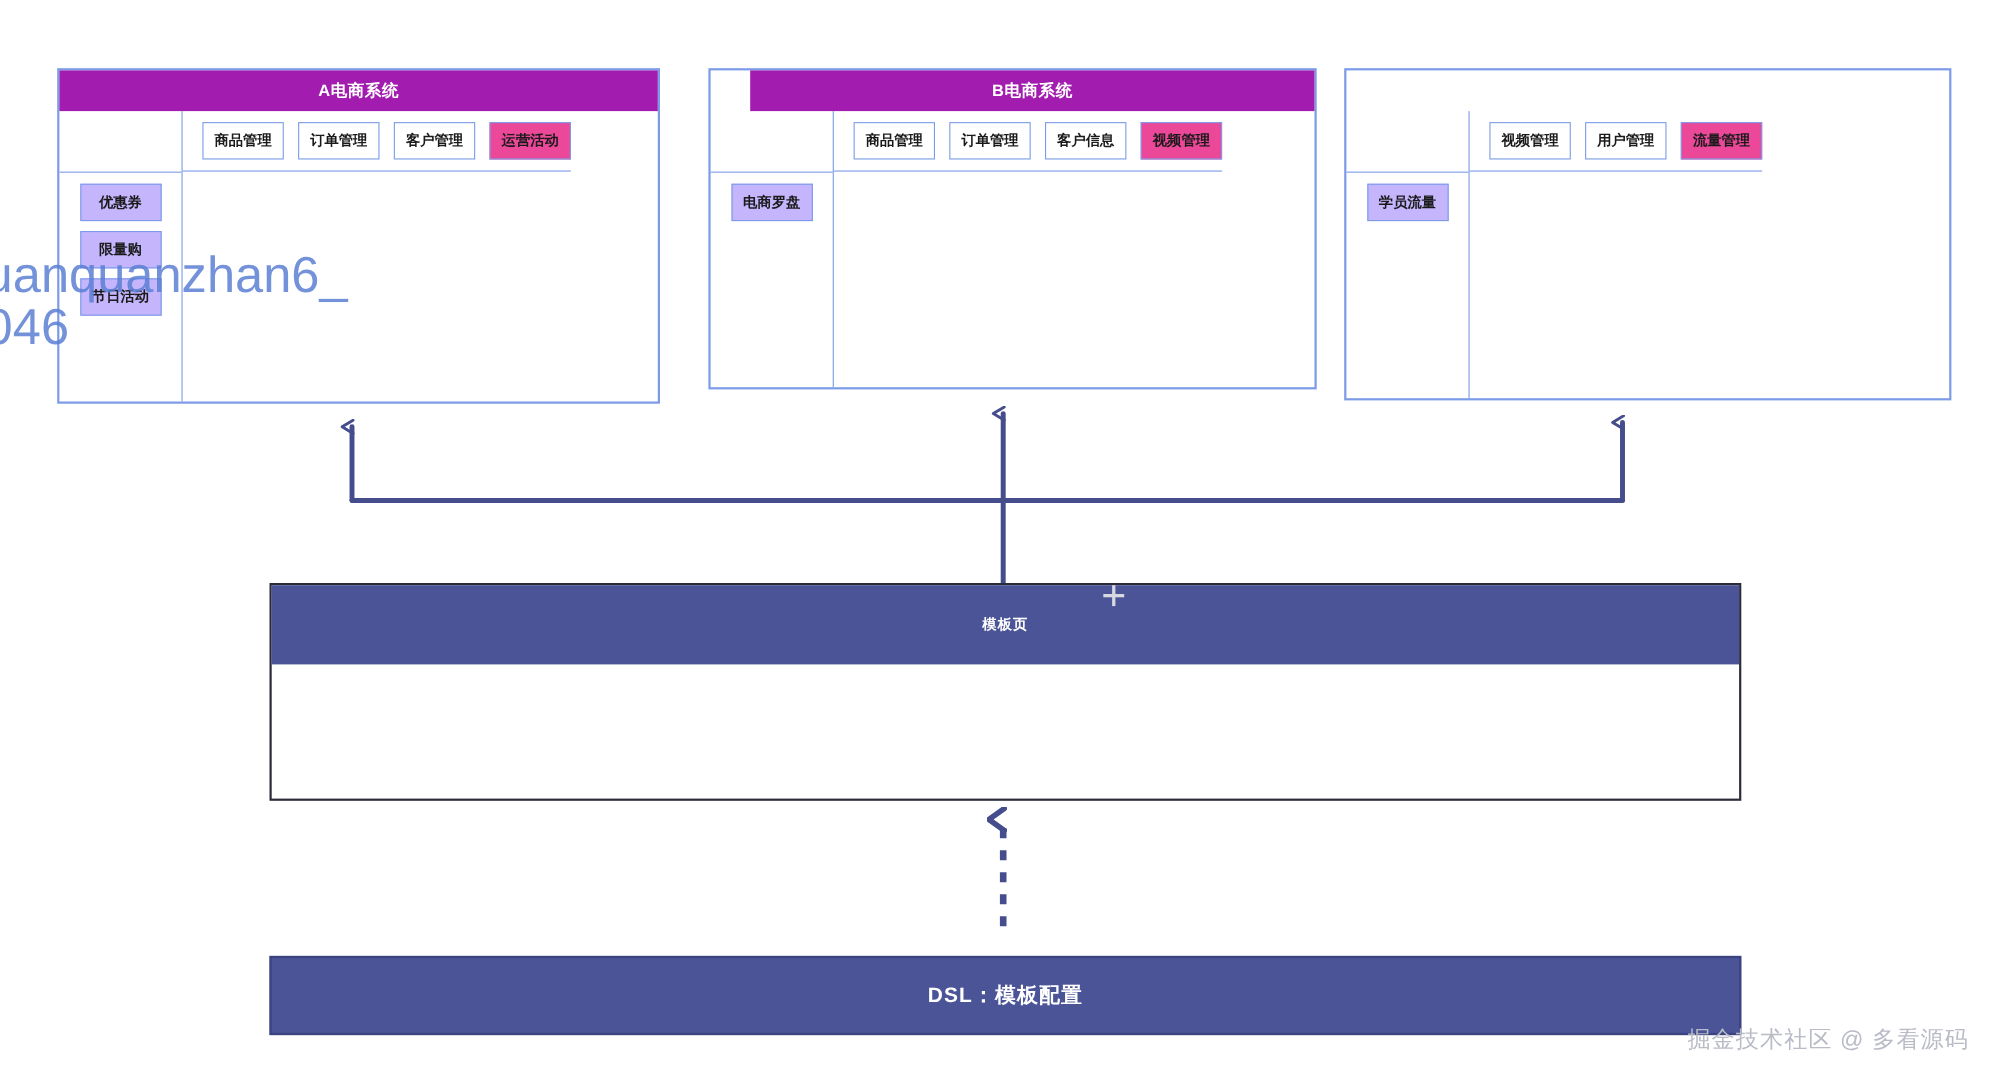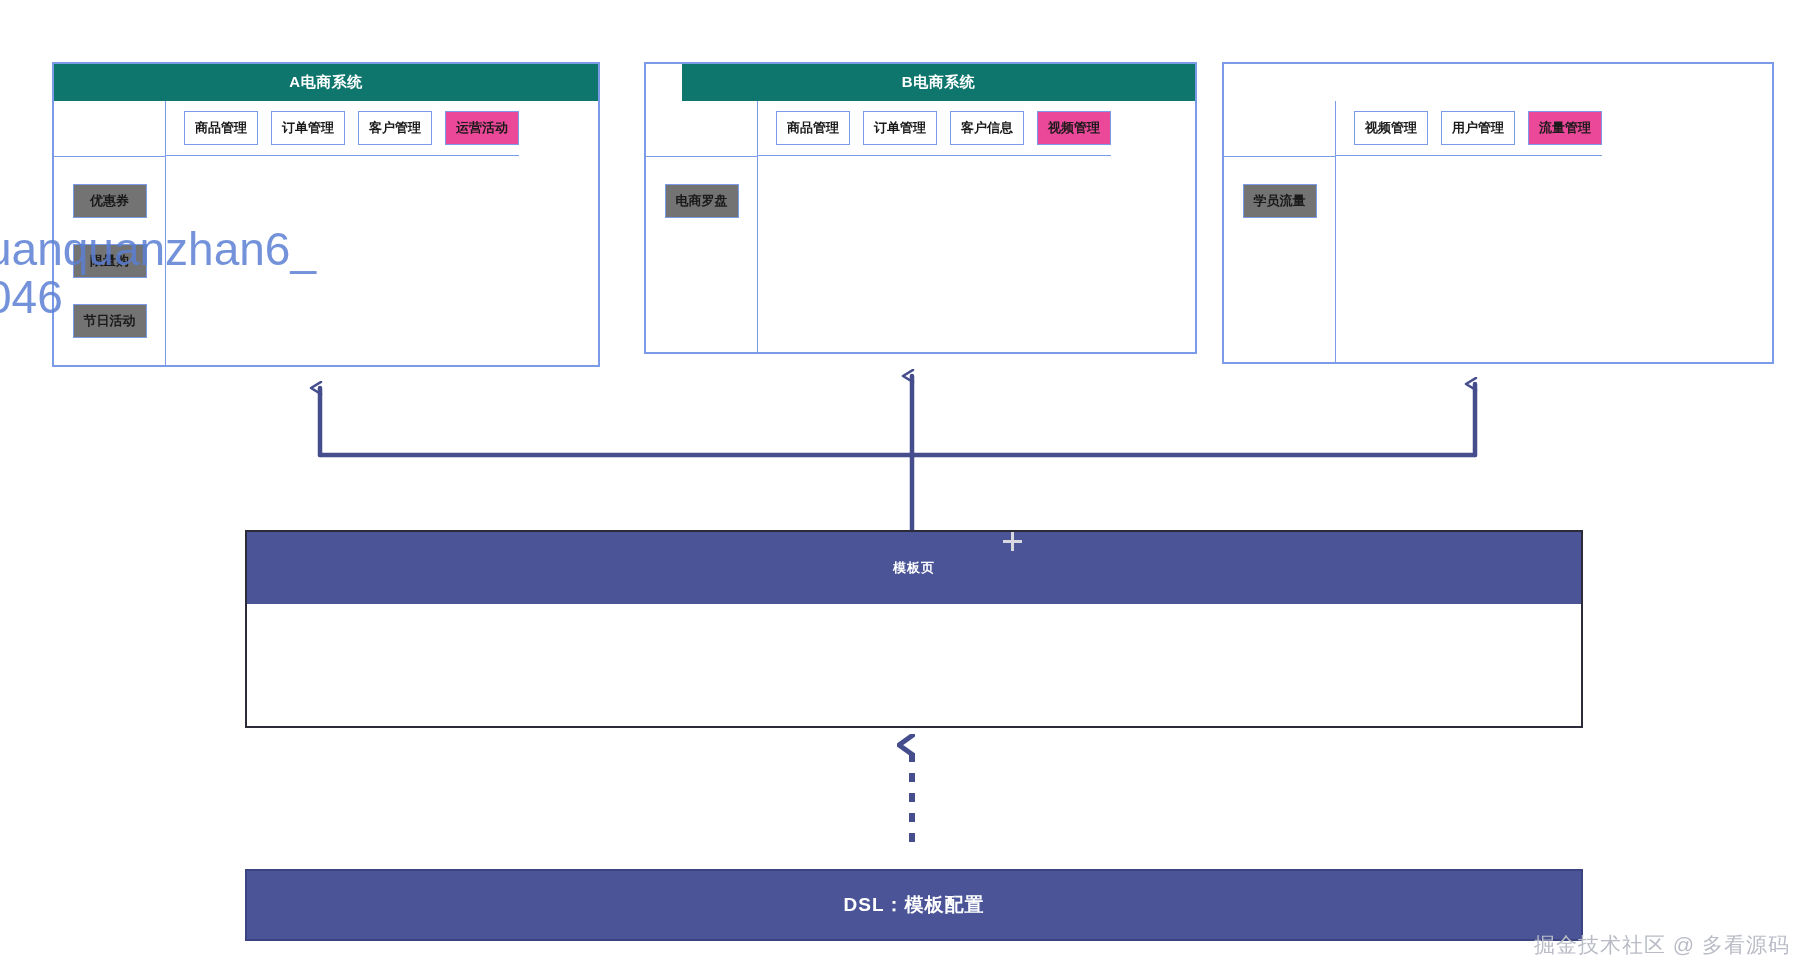--- a/index.html
+++ b/index.html
@@ -23,21 +23,21 @@
     background: #ffffff;
     border: 2px solid #7B9BE8;
     box-sizing: border-box;
   }
   .panel-a  { left: 52px;   width: 548px; height: 305px; }
   .panel-b  { left: 644px;  width: 553px; height: 292px; padding-left: 36px; }
   .panel-c  { left: 1222px; width: 552px; height: 302px; }
 
   .panel-header {
     height: 37px;
-    background: #0f766e;
+    background: #a21caf;
     color: #ffffff;
     font-size: 15px;
     font-weight: bold;
     display: flex;
     align-items: center;
     justify-content: center;
     letter-spacing: .5px;
     box-sizing: border-box;
   }
 
@@ -99,30 +99,29 @@
     padding: 7px 10px;
     min-width: 56px;
     text-align: center;
     box-sizing: border-box;
     white-space: nowrap;
   }
   .tile.hl { background: #ec4899; }
 
   .tile-side {
     border: 1.5px solid #7B9BE8;
-    background: #737373;
+    background: #c4b5fd;
     color: #1a1a1a;
     font-size: 13px;
     font-weight: bold;
     width: 74px;
     padding: 7px 4px;
     text-align: center;
     box-sizing: border-box;
     white-space: nowrap;
-    margin-top: 17px;
   }
 
   
   #connector-svg {
     position: absolute;
     left: 0; top: 0;
     width: 1812px; height: 973px;
     pointer-events: none;
   }
 

